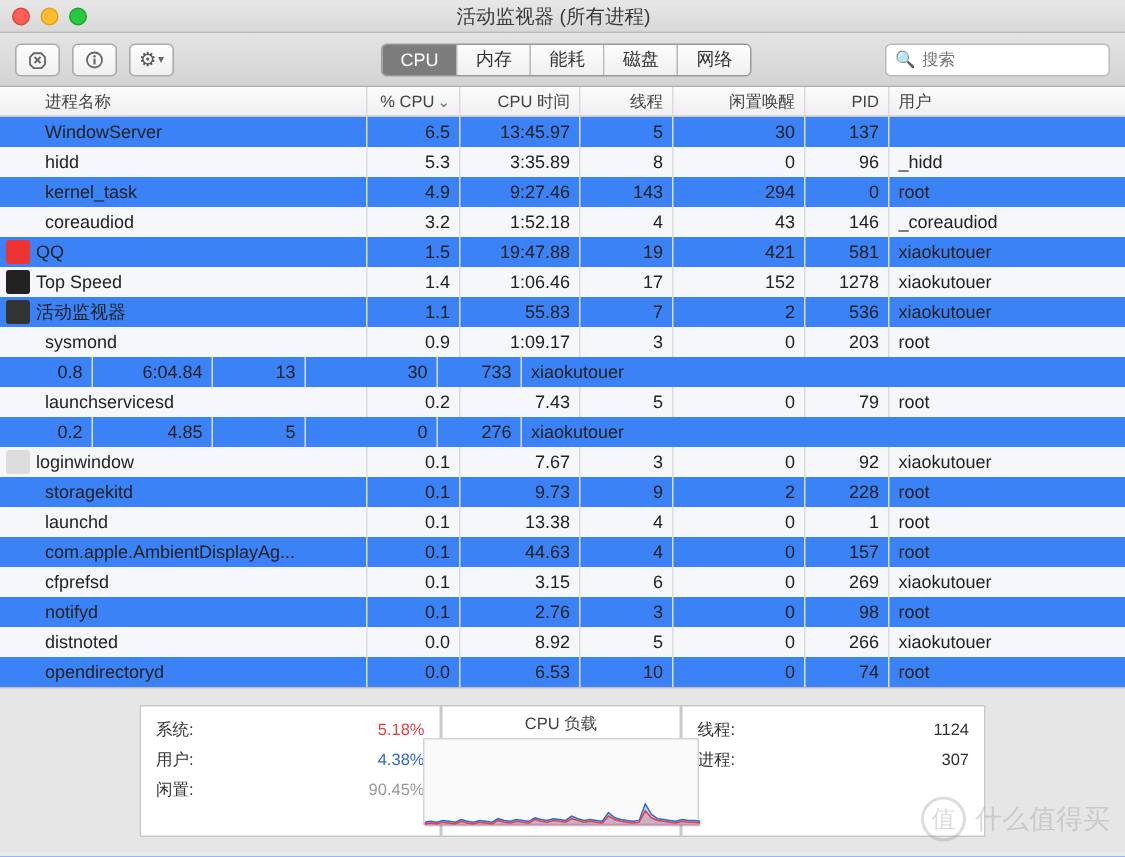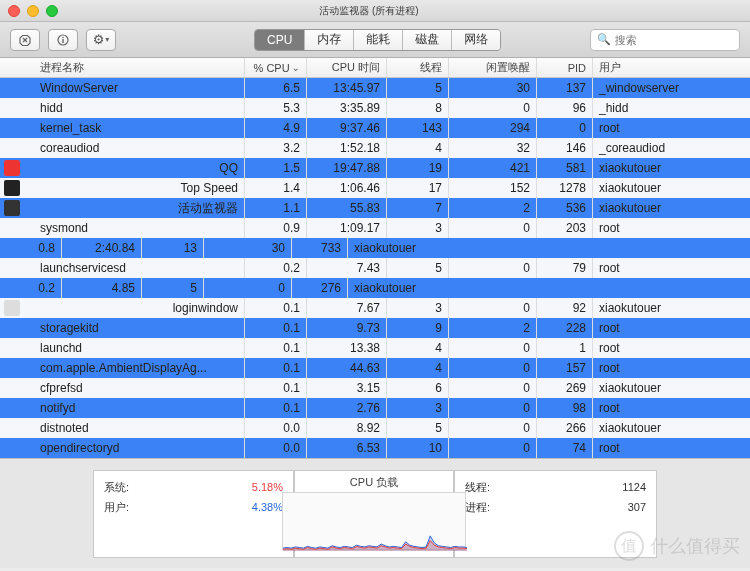--- a/index.html
+++ b/index.html
@@ -19,21 +19,21 @@
   display: flex;
   align-items: center;
   padding: 0 8px;
   position: relative;
 }
 .traffic-lights { display: flex; gap: 7px; z-index: 2; }
 .tl { width: 12px; height: 12px; border-radius: 50%; }
 .tl-close { background: #ff5f57; border: 0.5px solid #e24238; }
 .tl-min { background: #ffbd2e; border: 0.5px solid #e1a116; }
 .tl-max { background: #28c940; border: 0.5px solid #17a82c; }
-.title { position: absolute; left: 0; right: 12px; text-align: center; font-size: 10px; color: #3a3a3a; }
+.title { position: absolute; left: 0; right: 12px; text-align: center; font-size: 13px; color: #3a3a3a; }
 .toolbar {
   height: 36px;
   background: linear-gradient(#e4e4e4, #d3d3d3);
   border-bottom: 1px solid #b0b0b0;
   display: flex;
   align-items: center;
   padding: 0 10px;
   gap: 8px;
 }
 .tb-btn {
@@ -88,22 +88,22 @@
 .c-threads { width: 62px; justify-content: flex-end; }
 .c-wake { width: 88px; justify-content: flex-end; }
 .c-pid { width: 56px; justify-content: flex-end; }
 .c-user { flex: 1; border-right: none; }
 .th.c-cpu { position: relative; }
 .sort-ind::after { content: "⌄"; font-size: 10px; margin-left: 2px; color: #666; }
 .table-body { height: 380px; overflow-y: auto; background: #3b82f6; }
 .row { height: 20px; display: flex; font-size: 12px; color: #222; }
 .row:nth-child(even) { background: #f5f7fa; }
 .c-name .icon { width: 16px; height: 16px; margin-right: 4px; border-radius: 2px; display: inline-block; }
-.c-name { padding-left: 40px; }
-.c-name.has-icon { padding-left: 4px; justify-content: space-between; }
+.c-name { padding-left: 30px; }
+.c-name.has-icon { padding-left: 4px; }
 .footer {
   height: 110px;
   background: #e6e6e6;
   border-top: 1px solid #bfbfbf;
   display: flex;
   justify-content: center;
   align-items: center;
   padding: 8px;
   gap: 0;
 }
@@ -186,52 +186,51 @@
 <div class="table-body" id="tbody">
     <div class="row">
       <div class="td c-name">
         <span>WindowServer</span>
       </div>
       <div class="td c-cpu">6.5</div>
       <div class="td c-time">13:45.97</div>
       <div class="td c-threads">5</div>
       <div class="td c-wake">30</div>
       <div class="td c-pid">137</div>
-      <div class="td c-user">_windowserver</div>
     </div>
     <div class="row">
       <div class="td c-name">
         <span>hidd</span>
       </div>
       <div class="td c-cpu">5.3</div>
       <div class="td c-time">3:35.89</div>
       <div class="td c-threads">8</div>
       <div class="td c-wake">0</div>
       <div class="td c-pid">96</div>
       <div class="td c-user">_hidd</div>
     </div>
     <div class="row">
       <div class="td c-name">
         <span>kernel_task</span>
       </div>
       <div class="td c-cpu">4.9</div>
-      <div class="td c-time">9:37.46</div>
+      <div class="td c-time">9:27.46</div>
       <div class="td c-threads">143</div>
       <div class="td c-wake">294</div>
       <div class="td c-pid">0</div>
       <div class="td c-user">root</div>
     </div>
     <div class="row">
       <div class="td c-name">
         <span>coreaudiod</span>
       </div>
       <div class="td c-cpu">3.2</div>
       <div class="td c-time">1:52.18</div>
       <div class="td c-threads">4</div>
-      <div class="td c-wake">32</div>
+      <div class="td c-wake">43</div>
       <div class="td c-pid">146</div>
       <div class="td c-user">_coreaudiod</div>
     </div>
     <div class="row">
       <div class="td c-name has-icon">
         <span class="icon" style="background: rgb(238, 51, 51);"></span>
         <span>QQ</span>
       </div>
       <div class="td c-cpu">1.5</div>
       <div class="td c-time">19:47.88</div>
@@ -270,21 +269,21 @@
       </div>
       <div class="td c-cpu">0.9</div>
       <div class="td c-time">1:09.17</div>
       <div class="td c-threads">3</div>
       <div class="td c-wake">0</div>
       <div class="td c-pid">203</div>
       <div class="td c-user">root</div>
     </div>
     <div class="row">
       <div class="td c-cpu">0.8</div>
-      <div class="td c-time">2:40.84</div>
+      <div class="td c-time">6:04.84</div>
       <div class="td c-threads">13</div>
       <div class="td c-wake">30</div>
       <div class="td c-pid">733</div>
       <div class="td c-user">xiaokutouer</div>
     </div>
     <div class="row">
       <div class="td c-name">
         <span>launchservicesd</span>
       </div>
       <div class="td c-cpu">0.2</div>
@@ -395,20 +394,24 @@
 
 <div class="footer">
   <div class="panel panel-left">
     <div class="stat">
         <span>系统:</span>
         <span style="color:#e83e3e">5.18%</span>
       </div>
     <div class="stat">
         <span>用户:</span>
         <span style="color:#2a67d8">4.38%</span>
+      </div>
+    <div class="stat">
+        <span>闲置:</span>
+        <span style="color:#999">90.45%</span>
       </div>
   </div>
   <div class="panel panel-mid">
     <div class="chart-title">CPU 负载</div>
     <div class="chart">
       <svg id="chart-svg" width="184" height="58" viewBox="0 0 184 58">
           <path d="M0,55.1 L4.0888888888888895,54.52 L8.177777777777779,55.1 L12.266666666666666,53.94 L16.355555555555558,54.52 L20.444444444444443,55.1 L24.53333333333333,53.36 L28.622222222222224,54.52 L32.711111111111116,55.1 L36.800000000000004,53.94 L40.888888888888886,54.52 L44.977777777777774,55.1 L49.06666666666666,52.78 L53.15555555555555,53.94 L57.24444444444445,54.52 L61.33333333333333,53.36 L65.42222222222223,53.94 L69.5111111111111,54.52 L73.60000000000001,52.2 L77.68888888888888,53.36 L81.77777777777777,53.94 L85.86666666666667,52.78 L89.95555555555555,53.36 L94.04444444444444,53.94 L98.13333333333333,51.04 L102.22222222222223,52.78 L106.3111111111111,53.94 L110.39999999999999,53.36 L114.4888888888889,53.94 L118.57777777777778,54.52 L122.66666666666666,48.72 L126.75555555555556,52.2 L130.84444444444446,53.36 L134.93333333333334,53.94 L139.0222222222222,54.52 L143.11111111111111,53.94 L147.20000000000002,42.92 L151.2888888888889,49.879999999999995 L155.37777777777777,52.78 L159.46666666666667,53.36 L163.55555555555554,53.94 L167.64444444444445,54.52 L171.73333333333335,53.36 L175.82222222222222,53.94 L179.9111111111111,53.94 L184,54.52 L184,58 L0,58 Z" fill="#2a67d8" opacity="0.25"></path>
           <path d="M0,55.1 L4.0888888888888895,54.52 L8.177777777777779,55.1 L12.266666666666666,53.94 L16.355555555555558,54.52 L20.444444444444443,55.1 L24.53333333333333,53.36 L28.622222222222224,54.52 L32.711111111111116,55.1 L36.800000000000004,53.94 L40.888888888888886,54.52 L44.977777777777774,55.1 L49.06666666666666,52.78 L53.15555555555555,53.94 L57.24444444444445,54.52 L61.33333333333333,53.36 L65.42222222222223,53.94 L69.5111111111111,54.52 L73.60000000000001,52.2 L77.68888888888888,53.36 L81.77777777777777,53.94 L85.86666666666667,52.78 L89.95555555555555,53.36 L94.04444444444444,53.94 L98.13333333333333,51.04 L102.22222222222223,52.78 L106.3111111111111,53.94 L110.39999999999999,53.36 L114.4888888888889,53.94 L118.57777777777778,54.52 L122.66666666666666,48.72 L126.75555555555556,52.2 L130.84444444444446,53.36 L134.93333333333334,53.94 L139.0222222222222,54.52 L143.11111111111111,53.94 L147.20000000000002,42.92 L151.2888888888889,49.879999999999995 L155.37777777777777,52.78 L159.46666666666667,53.36 L163.55555555555554,53.94 L167.64444444444445,54.52 L171.73333333333335,53.36 L175.82222222222222,53.94 L179.9111111111111,53.94 L184,54.52 " fill="none" stroke="#2a67d8" stroke-width="1"></path>
           <path d="M0,56.26 L4.0888888888888895,55.68 L8.177777777777779,56.26 L12.266666666666666,55.1 L16.355555555555558,55.68 L20.444444444444443,56.26 L24.53333333333333,54.52 L28.622222222222224,55.68 L32.711111111111116,56.26 L36.800000000000004,55.1 L40.888888888888886,55.68 L44.977777777777774,56.26 L49.06666666666666,53.94 L53.15555555555555,55.1 L57.24444444444445,55.68 L61.33333333333333,54.52 L65.42222222222223,55.1 L69.5111111111111,55.68 L73.60000000000001,53.36 L77.68888888888888,54.52 L81.77777777777777,55.1 L85.86666666666667,53.94 L89.95555555555555,54.52 L94.04444444444444,55.1 L98.13333333333333,52.78 L102.22222222222223,53.94 L106.3111111111111,55.1 L110.39999999999999,54.52 L114.4888888888889,55.1 L118.57777777777778,55.68 L122.66666666666666,51.04 L126.75555555555556,53.36 L130.84444444444446,54.52 L134.93333333333334,55.1 L139.0222222222222,55.68 L143.11111111111111,55.1 L147.20000000000002,47.56 L151.2888888888889,52.2 L155.37777777777777,53.94 L159.46666666666667,54.52 L163.55555555555554,55.1 L167.64444444444445,55.68 L171.73333333333335,54.52 L175.82222222222222,55.1 L179.9111111111111,55.1 L184,55.68 L184,58 L0,58 Z" fill="#e83e3e" opacity="0.25"></path>
           <path d="M0,56.26 L4.0888888888888895,55.68 L8.177777777777779,56.26 L12.266666666666666,55.1 L16.355555555555558,55.68 L20.444444444444443,56.26 L24.53333333333333,54.52 L28.622222222222224,55.68 L32.711111111111116,56.26 L36.800000000000004,55.1 L40.888888888888886,55.68 L44.977777777777774,56.26 L49.06666666666666,53.94 L53.15555555555555,55.1 L57.24444444444445,55.68 L61.33333333333333,54.52 L65.42222222222223,55.1 L69.5111111111111,55.68 L73.60000000000001,53.36 L77.68888888888888,54.52 L81.77777777777777,55.1 L85.86666666666667,53.94 L89.95555555555555,54.52 L94.04444444444444,55.1 L98.13333333333333,52.78 L102.22222222222223,53.94 L106.3111111111111,55.1 L110.39999999999999,54.52 L114.4888888888889,55.1 L118.57777777777778,55.68 L122.66666666666666,51.04 L126.75555555555556,53.36 L130.84444444444446,54.52 L134.93333333333334,55.1 L139.0222222222222,55.68 L143.11111111111111,55.1 L147.20000000000002,47.56 L151.2888888888889,52.2 L155.37777777777777,53.94 L159.46666666666667,54.52 L163.55555555555554,55.1 L167.64444444444445,55.68 L171.73333333333335,54.52 L175.82222222222222,55.1 L179.9111111111111,55.1 L184,55.68 " fill="none" stroke="#e83e3e" stroke-width="1"></path>

